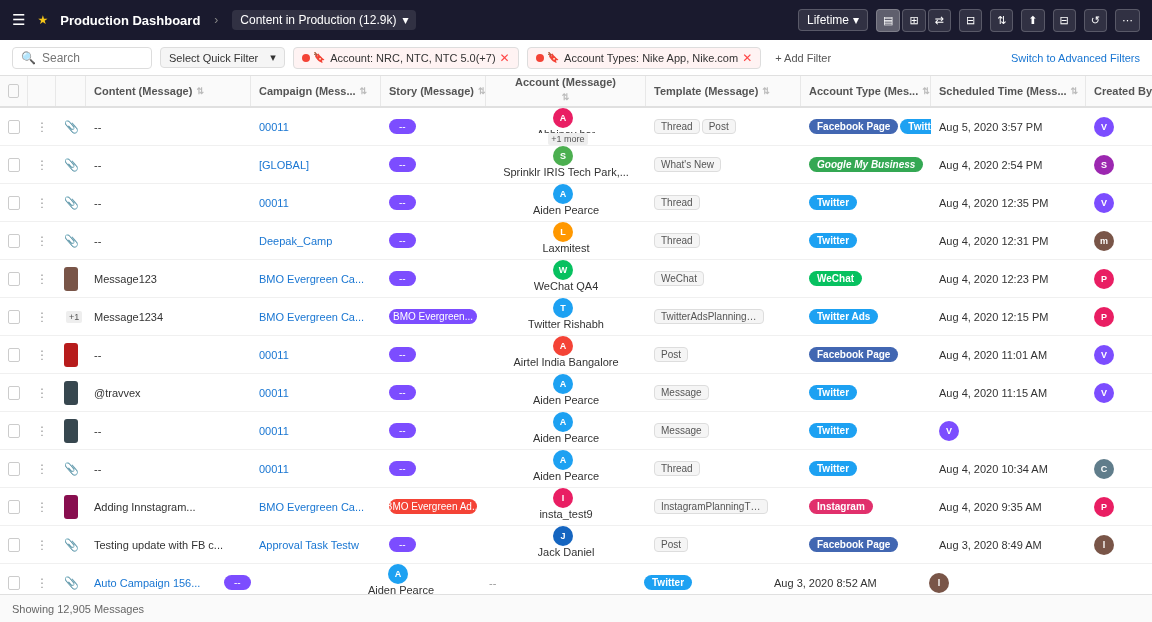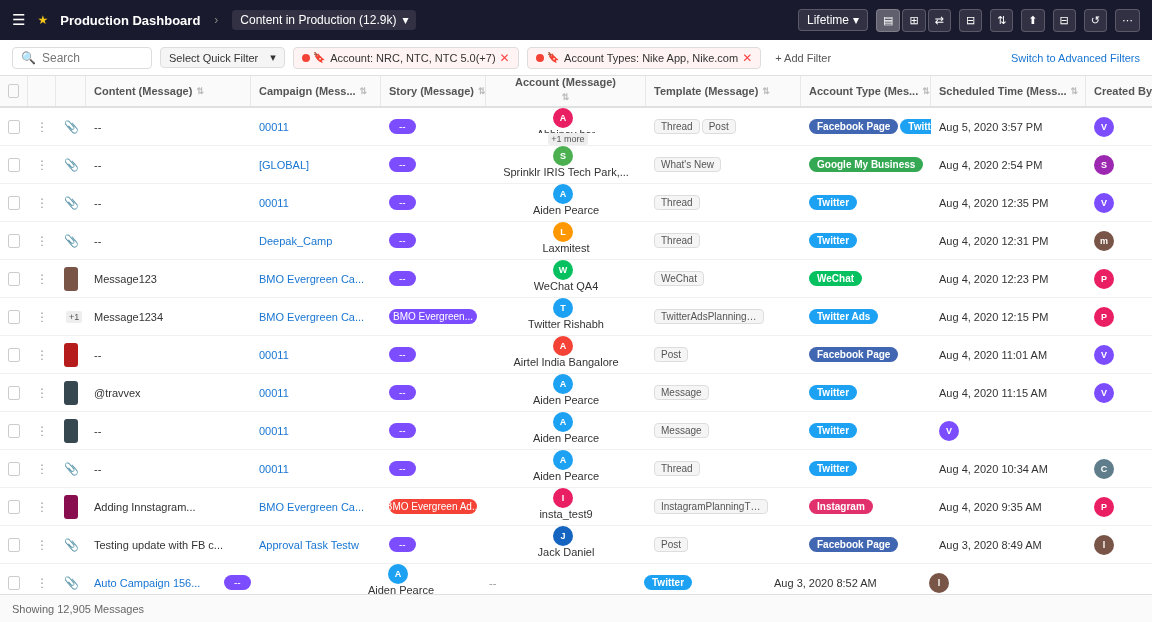--- a/index.html
+++ b/index.html
@@ -94,21 +94,21 @@
     .cell-link { color: #1976d2; text-decoration: none; overflow: hidden; text-overflow: ellipsis; white-space: nowrap; cursor: pointer; }
     
     
     .tag {
       display: inline-flex; align-items: center; justify-content: center;
       border-radius: 12px; padding: 2px 8px; font-size: 10px; font-weight: 600; color: #fff;
       white-space: nowrap;
     }
     .tag-twitter { background: #1da1f2; }
     .tag-facebook { background: #4267b2; }
-    .tag-google { background: #34a853; }
+    .tag-google { background: #34a853; font-style: italic; }
     .tag-wechat { background: #07c160; }
     .tag-twitter-ads { background: #1da1f2; }
     .tag-instagram { background: #e1306c; }
 
     
     .badge {
       display: inline-flex; align-items: center; justify-content: center;
       border: 1px solid #ddd; border-radius: 4px; padding: 1px 6px; font-size: 10px;
       background: #f5f5f5; color: #555; white-space: nowrap;
     }

